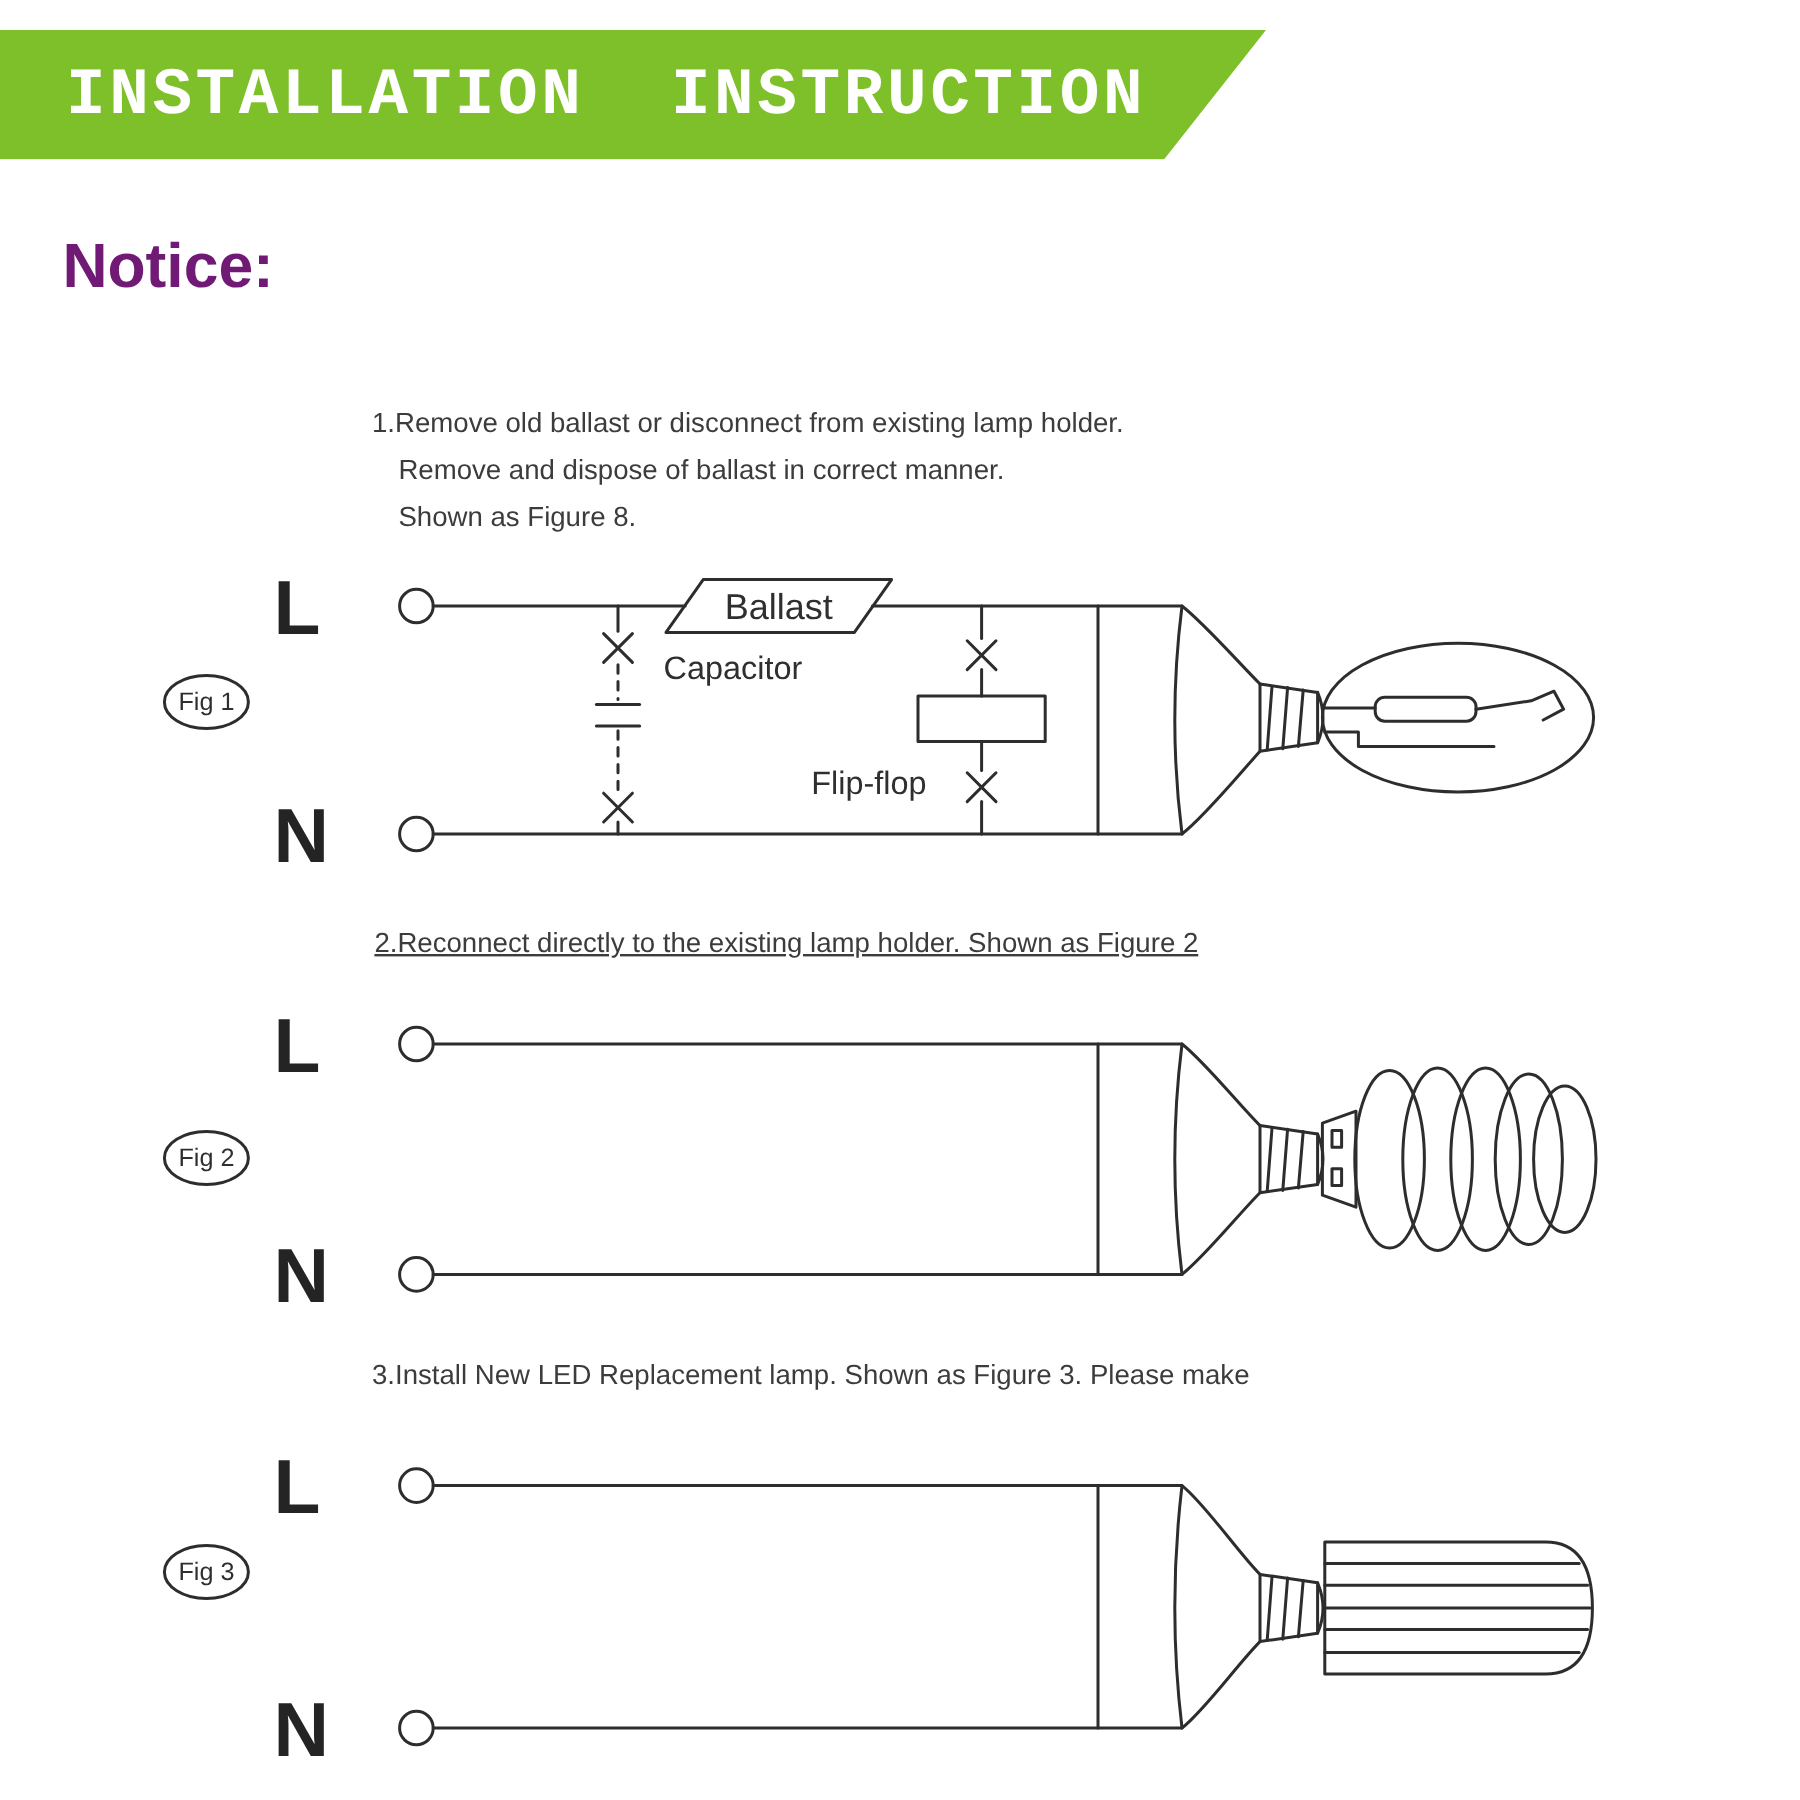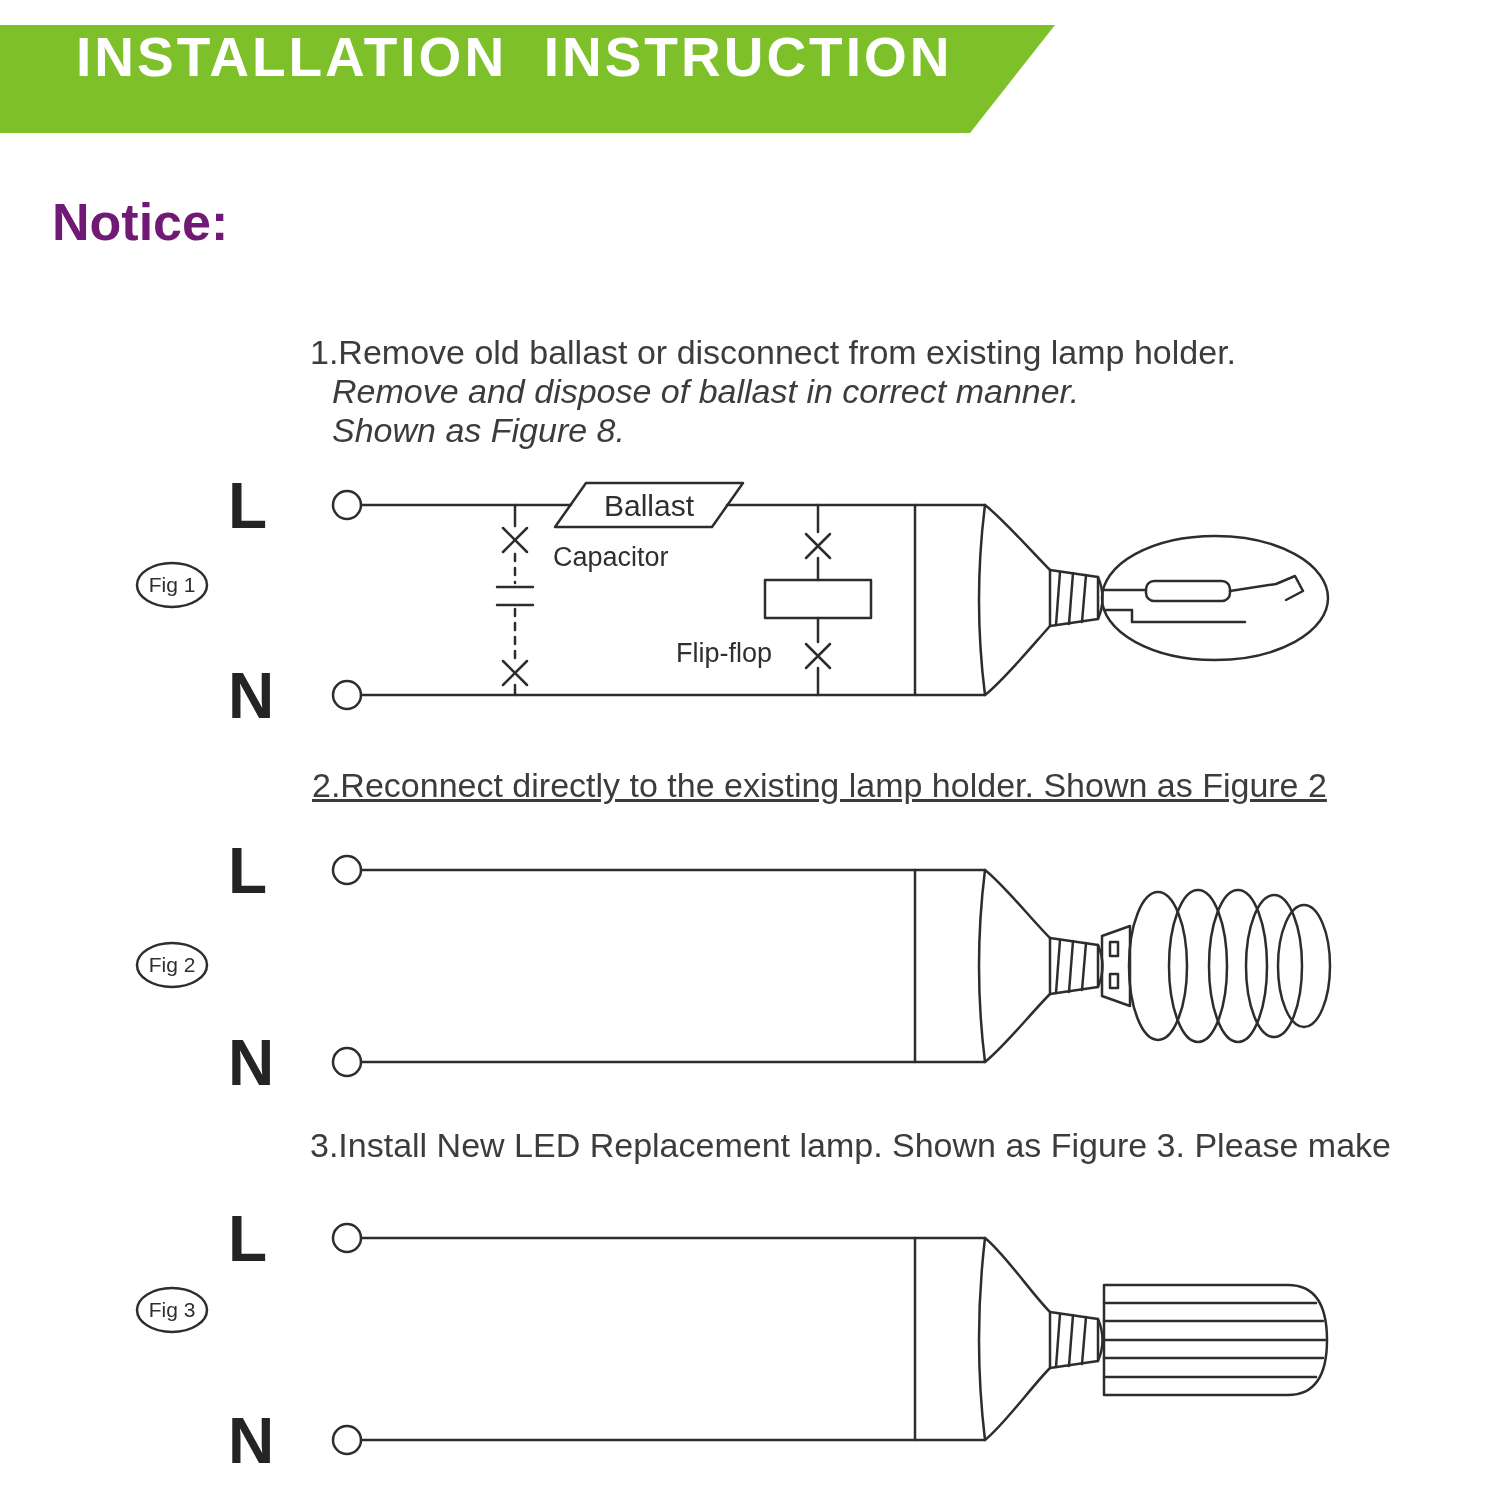--- a/index.html
+++ b/index.html
@@ -8,41 +8,41 @@
     width:1500px; height:1500px;
     font-family:"Liberation Sans", sans-serif;
     color:#3c3c3c;
   }
   .canvas { position:relative; width:1500px; height:1500px; background:#ffffff; overflow:hidden; }
 
   .header-banner {
     position:absolute; left:0; top:25px; width:1055px; height:108px;
     background:#7DC029;
     clip-path:polygon(0 0, 100% 0, calc(100% - 85px) 100%, 0 100%);
-    display:flex; padding-left:76px;
+    display:flex; align-items:center; padding-left:55px;font-family:Liberation Mono, monospace;
   }
   .header-title {
     color:#ffffff; font-size:55px; font-weight:700;
     letter-spacing:3px; white-space:pre;
   }
 
   .notice-label {
     position:absolute; left:52px; top:192px;
     font-size:52px; font-weight:700; color:#701a75;
   }
   .notice-text {
     position:absolute; left:264px; top:166px;
     font-size:30px; line-height:49px; color:#74B82B;
   }
 
-  .step-text { position:absolute; font-size:34px; line-height:39px; color:#3c3c3c; }
+  .step-text { position:absolute; font-size:23px; line-height:39px; color:#3c3c3c; }
   #step1 { left:310px; top:333px; }
   #step2 { left:312px; top:766px;text-decoration:underline; }
   #step3 { left:310px; top:1126px; }
-  .indent { padding-left:22px;font-style:italic; }
+  .indent { padding-left:22px; }
 
   svg.fig { position:absolute; left:0; }
   #fig1 { top:460px; }
   #fig2 { top:840px; }
   #fig3 { top:1200px; }
 
   .stroke { stroke:#2d2d2d; stroke-width:2.5; fill:none; stroke-linecap:round; stroke-linejoin:round; }
   text.terminal { font-size:64px; font-weight:700; fill:#242424; }
   text.dlabel { font-size:27px; fill:#2f2f2f; }
   text.blabel { font-size:30px; fill:#2f2f2f; }

